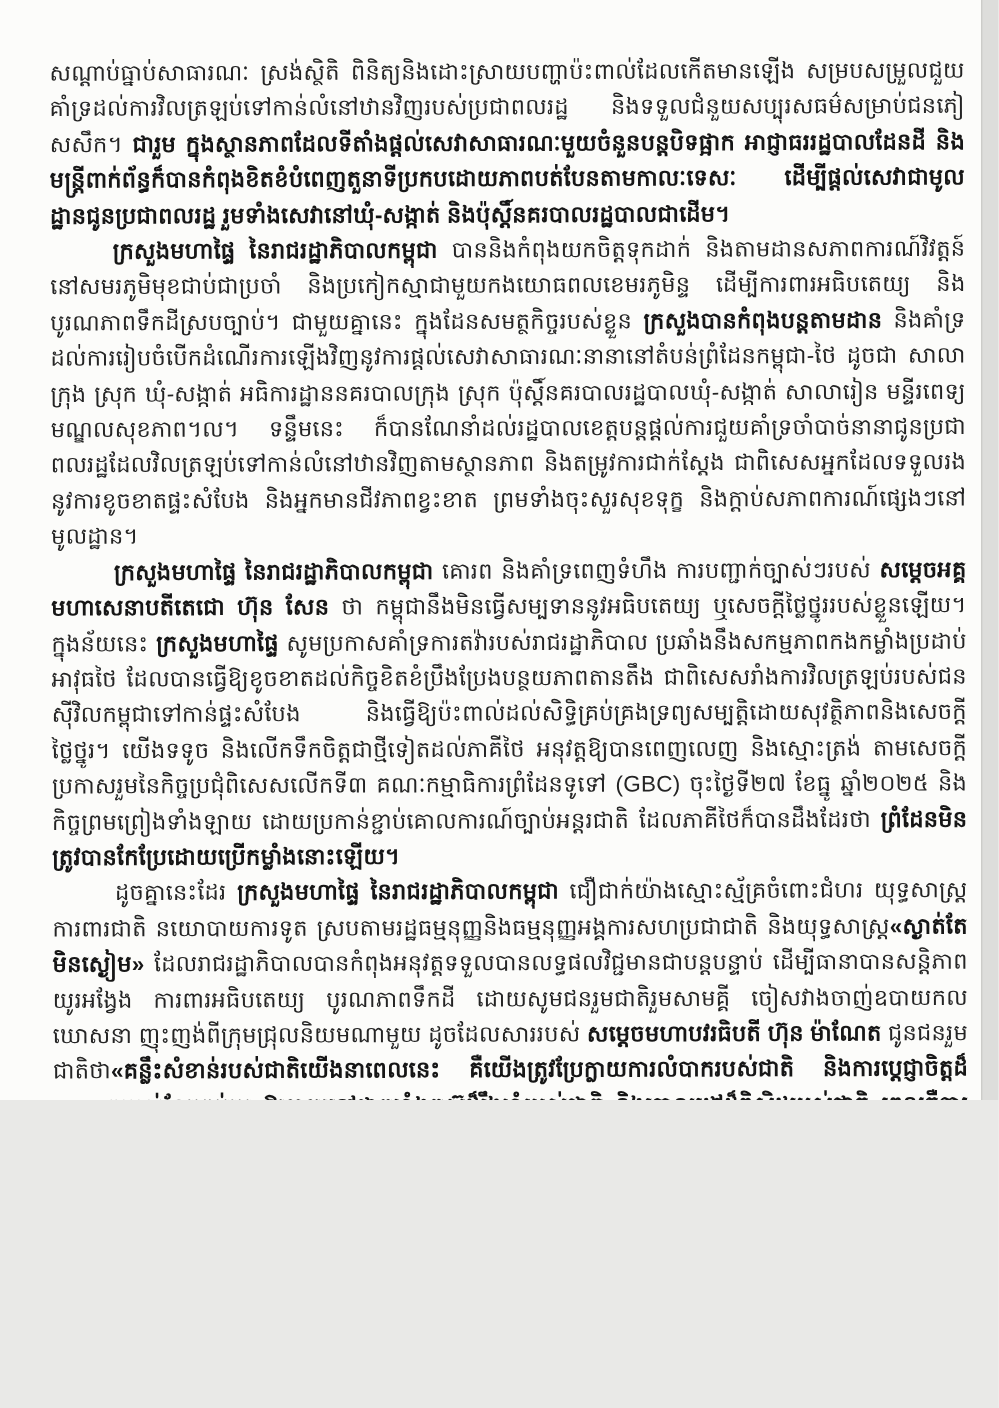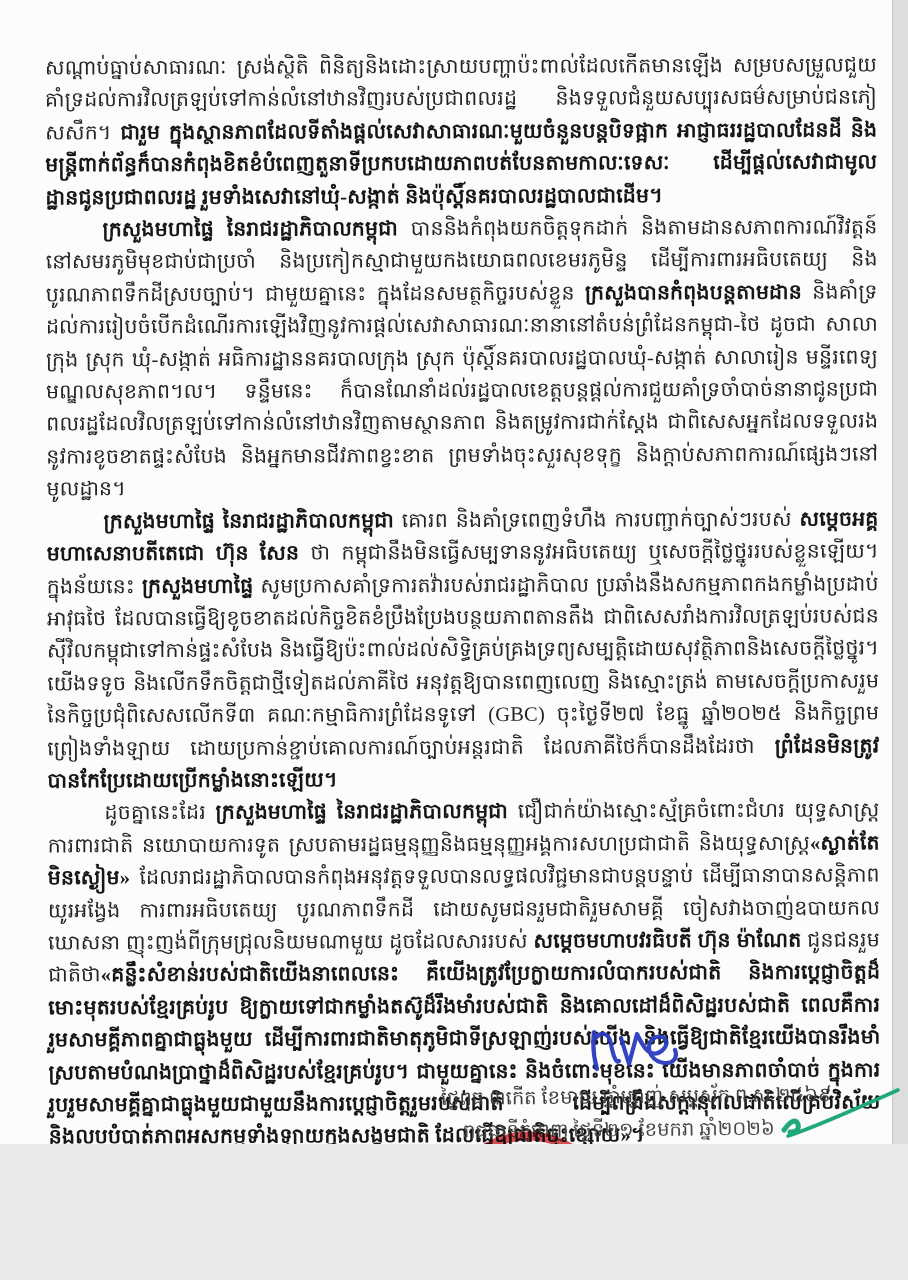--- a/index.html
+++ b/index.html
@@ -1,22 +1,22 @@
 <!DOCTYPE html>
 <html><head>
 <meta charset="utf-8">
 <style>
   html,body{margin:0;padding:0;background:#e9e9e7;}
   .page{
     position:relative;
-    width:908px;height:1144px;
+    width:908px;height:1000px;
     margin:0 auto;
     background:#fcfcfa;
     overflow:hidden;
-    font-family:Liberation Serif, serif;
+    font-family:Liberation Sans, sans-serif;
     color:#212121;
   }
   .scan-band{
     position:absolute;top:0;right:0;width:15px;height:100%;
     background:#dddddb;border-left:1px solid #c6c6c4;
   }
   .body-text{
     position:absolute;left:47px;top:50px;width:832px;
     transform:rotate(-0.2deg);
   }

